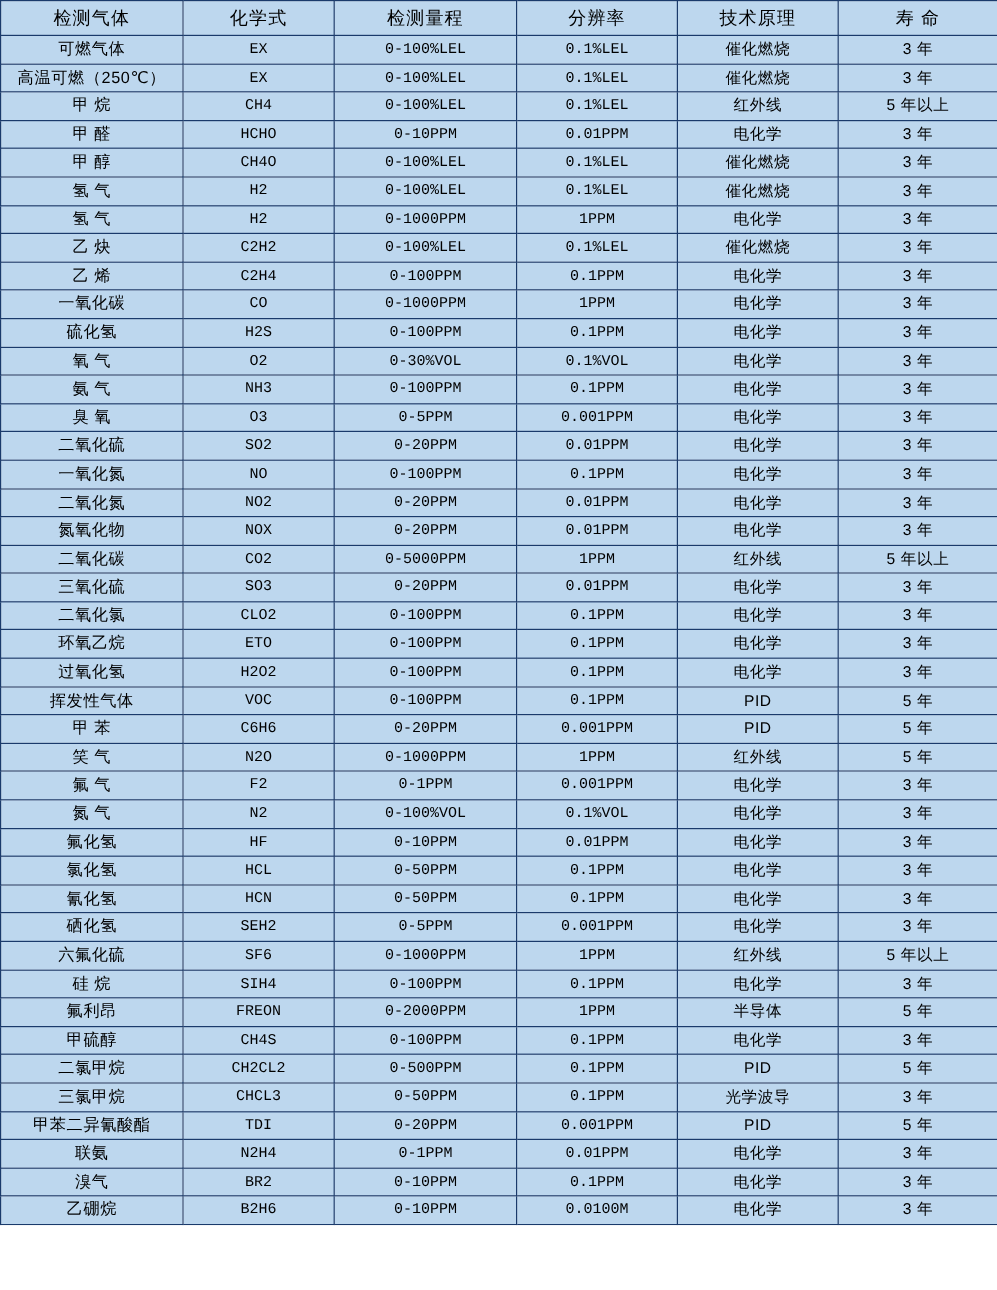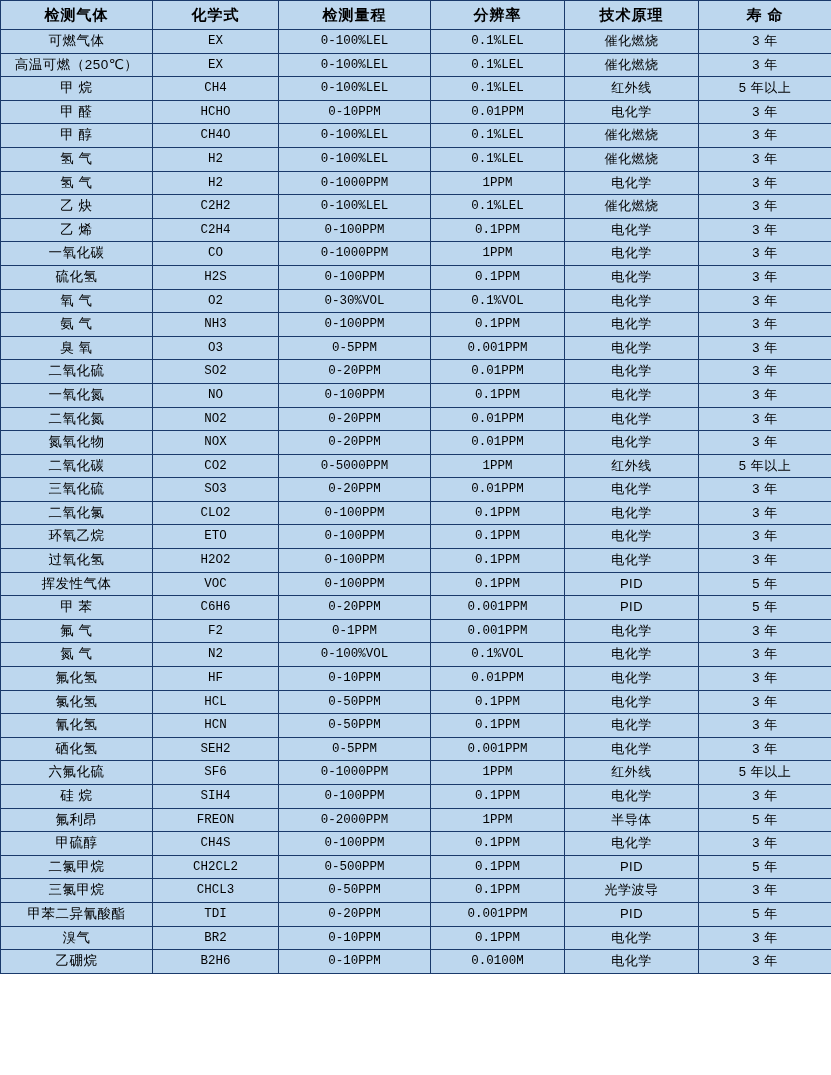--- a/index.html
+++ b/index.html
@@ -28,21 +28,21 @@
     text-align: center;
     vertical-align: middle;
     background: #bdd7ee;
     color: #000000;
     white-space: nowrap;
     overflow: hidden;
   }
   #gas-table thead th {
     height: 26px;
     font-size: 15px;
-    font-weight: bold;
+    font-weight: normal;
     letter-spacing: 1px;
   }
   #gas-table tbody td {
     height: 20.6px;
     line-height: 20.6px;
     font-size: 13px;
     font-weight: normal;
   }
   #gas-table tbody td.name {
     font-size: 13.5px;
@@ -278,20 +278,28 @@
       </tr>
       <tr>
         <td class="name">甲  苯</td>
         <td class="formula">C6H6</td>
         <td class="range">0-20PPM</td>
         <td class="res">0.001PPM</td>
         <td class="tech">PID</td>
         <td class="life">5 年</td>
       </tr>
       <tr>
+        <td class="name">笑  气</td>
+        <td class="formula">N2O</td>
+        <td class="range">0-1000PPM</td>
+        <td class="res">1PPM</td>
+        <td class="tech">红外线</td>
+        <td class="life">5 年</td>
+      </tr>
+      <tr>
         <td class="name">氟  气</td>
         <td class="formula">F2</td>
         <td class="range">0-1PPM</td>
         <td class="res">0.001PPM</td>
         <td class="tech">电化学</td>
         <td class="life">3 年</td>
       </tr>
       <tr>
         <td class="name">氮  气</td>
         <td class="formula">N2</td>
@@ -382,20 +390,28 @@
       </tr>
       <tr>
         <td class="name">甲苯二异氰酸酯</td>
         <td class="formula">TDI</td>
         <td class="range">0-20PPM</td>
         <td class="res">0.001PPM</td>
         <td class="tech">PID</td>
         <td class="life">5 年</td>
       </tr>
       <tr>
+        <td class="name">联氨</td>
+        <td class="formula">N2H4</td>
+        <td class="range">0-1PPM</td>
+        <td class="res">0.01PPM</td>
+        <td class="tech">电化学</td>
+        <td class="life">3 年</td>
+      </tr>
+      <tr>
         <td class="name">溴气</td>
         <td class="formula">BR2</td>
         <td class="range">0-10PPM</td>
         <td class="res">0.1PPM</td>
         <td class="tech">电化学</td>
         <td class="life">3 年</td>
       </tr>
       <tr>
         <td class="name">乙硼烷</td>
         <td class="formula">B2H6</td>

